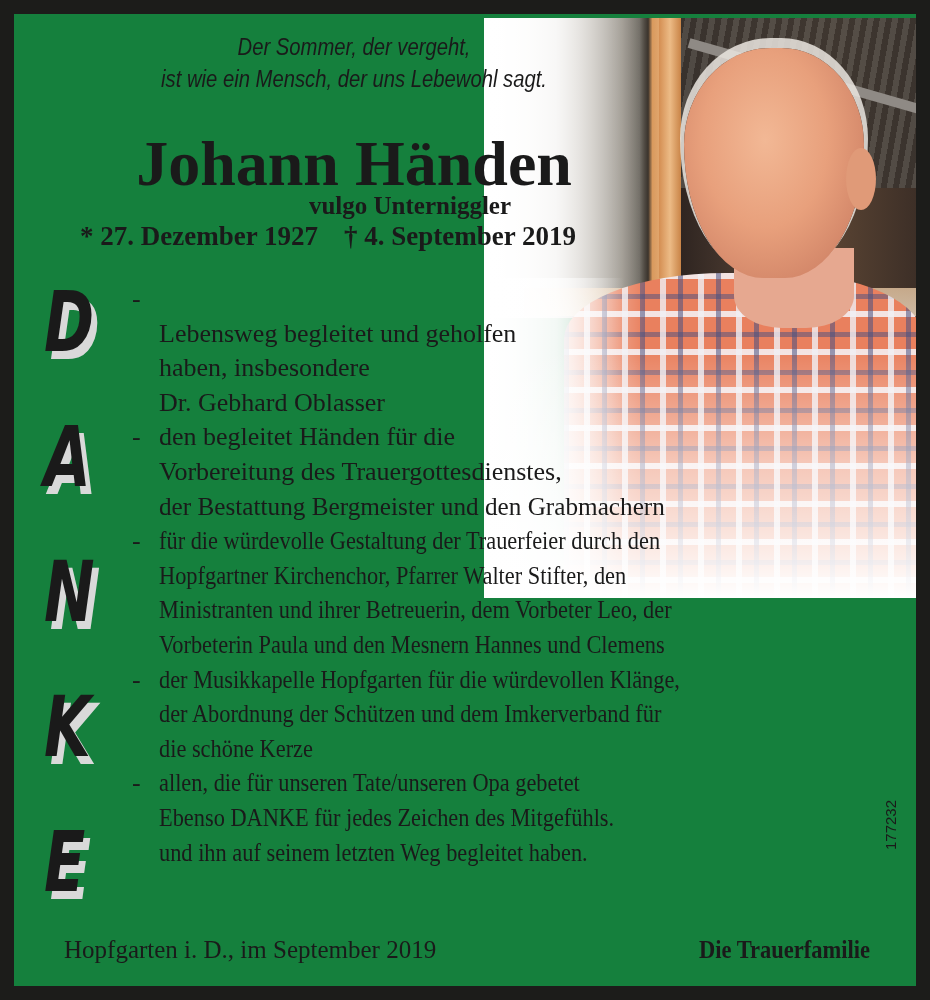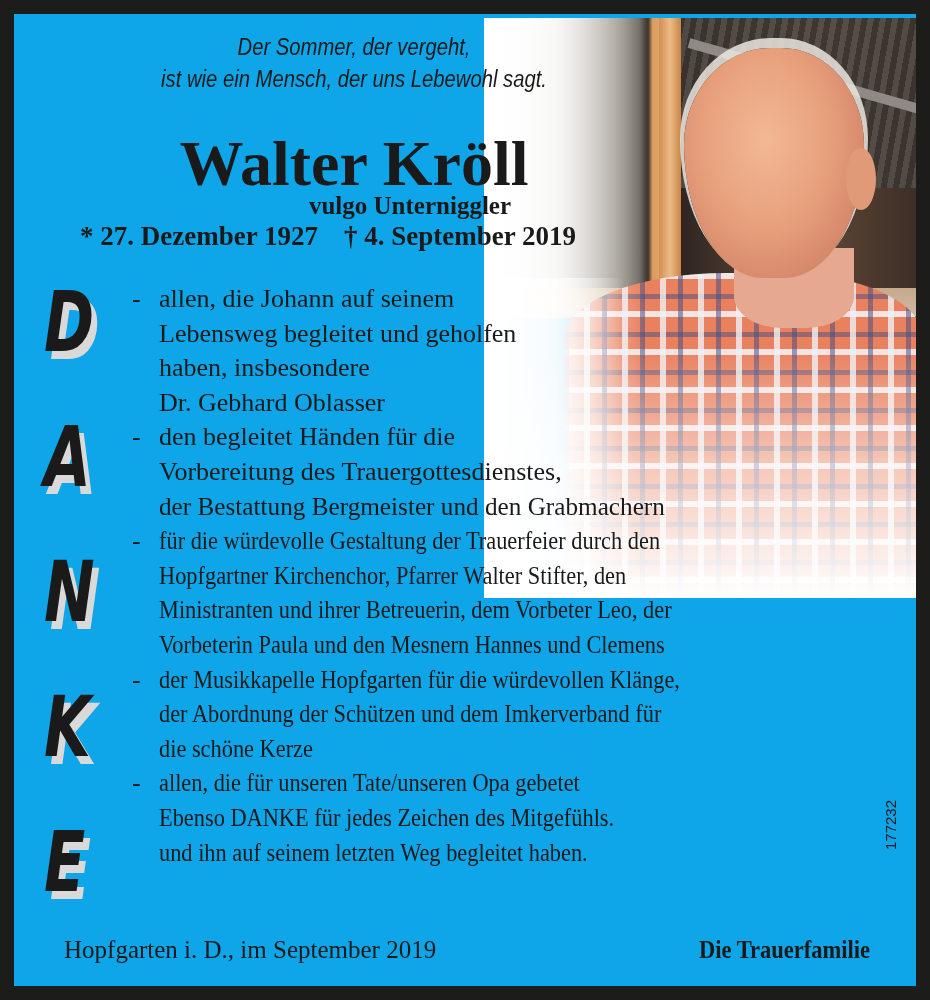--- a/index.html
+++ b/index.html
@@ -1,19 +1,19 @@
 <!DOCTYPE html>
 <html><head>
 <meta charset="utf-8">
 <style>
   html, body { margin: 0; padding: 0; }
   body { width: 930px; height: 1000px; background: #1c1c1a; position: relative; overflow: hidden; }
   .sheet {
     position: absolute; left: 14px; top: 14px; width: 902px; height: 972px;
-    background: #0ea5e9; overflow: hidden;
+    background: #15803d; overflow: hidden;
   }
   
   .photo {
     position: absolute; left: 470px; top: 4px; width: 432px; height: 580px; overflow: hidden;
   }
   .photo .bg-wall {
     position: absolute; left: 0; top: 0; width: 432px; height: 300px;
     background: linear-gradient(90deg, #ffffff 0%, #e9e7e3 10%, #bdb7ae 22%, #8d877d 32%, #6e6a62 36%, #3a332c 38%, #d99a5e 39%, #e7b07a 42%, #c9884e 44%, #2e2420 45%, #4a3a30 60%, #5a4433 80%, #3d2f27 100%);
   }
   .photo .roof {
@@ -145,36 +145,35 @@
     <div class="head"></div>
     <div class="ear"></div>
     <div class="fade-left"></div>
     <div class="fade-under-text"></div>
     <div class="fade-bottom"></div>
   </div>
 
   <div class="quote l1">Der Sommer, der vergeht,</div>
   <div class="quote l2">ist wie ein Mensch, der uns Lebewohl sagt.</div>
 
-  <div class="name">Walter Kröll</div>
+  <div class="name">Johann Händen</div>
   <div class="vulgo">vulgo Unterniggler</div>
   <div class="dates">
     <span>* 27. Dezember 1927</span><span class="death">† 4. September 2019</span>
   </div>
 
   <div class="danke-letter" style="top:268px">D</div>
   <div class="danke-letter" style="top:403px">A</div>
   <div class="danke-letter" style="top:538px">N</div>
   <div class="danke-letter" style="top:673px">K</div>
   <div class="danke-letter" style="top:808px">E</div>
 
   <div class="body">
     <div class="line">
         <span class="dash">-</span>
-        <span class="txt">allen, die Johann auf seinem</span>
       </div>
     <div class="line">
         <span class="dash"></span>
         <span class="txt">Lebensweg begleitet und geholfen</span>
       </div>
     <div class="line">
         <span class="dash"></span>
         <span class="txt">haben, insbesondere</span>
       </div>
     <div class="line">

